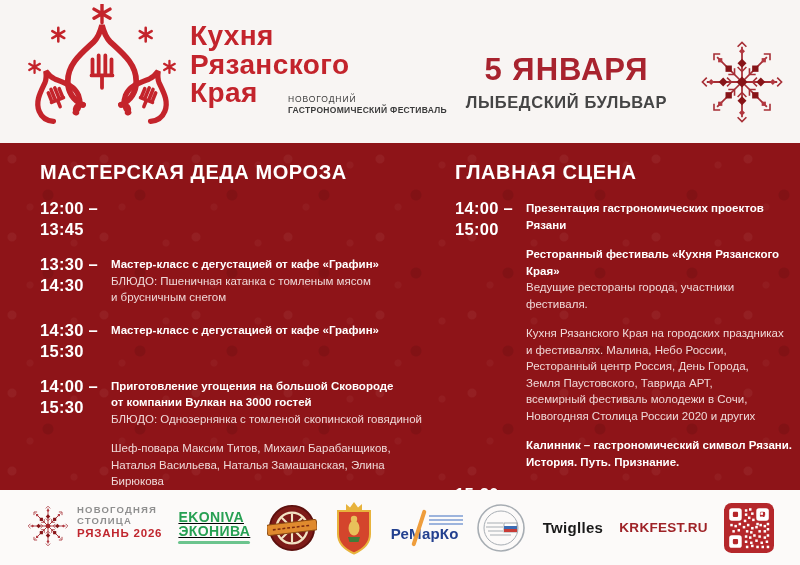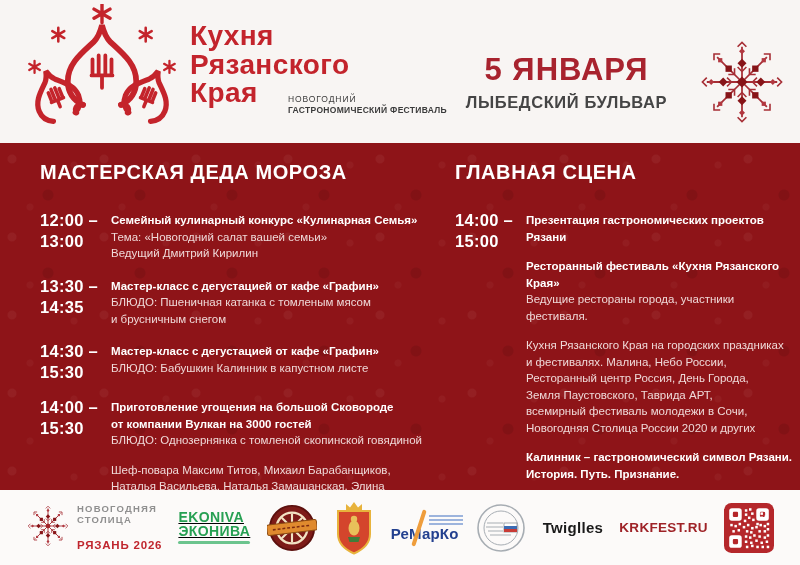--- a/index.html
+++ b/index.html
@@ -26,36 +26,36 @@
         background-image:
           radial-gradient(circle at 12px 16px, rgba(255,226,214,.055) 4px, transparent 5px),
           radial-gradient(circle at 48px 52px, rgba(40,0,0,.12) 5px, transparent 6px),
           radial-gradient(circle at 74px 22px, rgba(255,226,214,.045) 3px, transparent 4px),
           radial-gradient(circle at 30px 64px, rgba(255,226,214,.04) 3px, transparent 4px);
         background-size:92px 78px;}
   .columns{display:flex;padding:17px 0 0 40px;box-sizing:border-box;}
   .col-left{width:400px;flex:none;}
   .col-right{width:340px;flex:none;margin-left:15px;}
   .col-heading{color:#ffffff;font-weight:bold;font-size:20px;letter-spacing:.6px;line-height:24px;margin-bottom:6px;}
-  .events{margin-top:26px;}
+  .events{margin-top:14px;}
   .event{display:flex;margin-bottom:14px;}
   .event-time{flex:none;width:62px;color:#ffffff;font-weight:bold;font-size:16.5px;line-height:21px;letter-spacing:.3px;}
   .event-lines{margin-left:9px;font-size:11.5px;line-height:16.5px;padding-top:2px;}
   .line.bold{color:#ffffff;font-weight:bold;}
   .line.regular{color:#efd9d8;}
   .line.gap{margin-top:13px;}
 
   
   .footer{position:absolute;left:0;bottom:0;width:100%;height:75px;background:#fcfaf9;
           display:flex;align-items:center;justify-content:space-between;
           padding:0 26px;box-sizing:border-box;}
-  .f-logo{display:flex;align-items:center;}
+  .f-logo{display:flex;}
   .ns-text{margin-left:7px;}
   .ns-text .g{color:#8f8f8f;font-weight:bold;font-size:9.5px;line-height:11px;letter-spacing:1.2px;}
-  .ns-text .r{color:#c0262e;font-weight:bold;font-size:11.5px;line-height:13px;letter-spacing:.8px;margin-top:14px;}
+  .ns-text .r{color:#c0262e;font-weight:bold;font-size:11.5px;line-height:13px;letter-spacing:.8px;margin-top:1px;}
   .f-ekoniva{text-align:left;text-decoration:underline;}
   .ek-l{color:#27a053;font-weight:bold;font-size:14px;line-height:13.5px;letter-spacing:.4px;}
   .ek-tag{height:3px;background:#6cc48e;border-radius:1.5px;margin-top:3px;width:72px;}
   .f-remarko{position:relative;padding-top:12px;}
   .rm-text{color:#23408f;font-weight:bold;font-size:15px;letter-spacing:.2px;}
   .rm-slash{position:absolute;left:26px;top:-4px;width:4px;height:38px;background:#ef9d3c;
             transform:rotate(18deg);border-radius:2px;}
   .rm-tiny{position:absolute;top:2px;left:38px;}
   .rm-tiny i{display:block;width:34px;height:2px;background:#9db4dd;margin-bottom:2px;}
   .f-twiglles{color:#1a1a1a;font-weight:bold;font-size:15px;letter-spacing:.3px;}
@@ -179,49 +179,43 @@
   <div class="main">
     <div class="columns">
 
       <div class="col-left">
         <div class="col-heading">МАСТЕРСКАЯ ДЕДА МОРОЗА</div>
         <div class="events">
 
             <div class="event">
               <div class="event-time">
                 <div>12:00 –</div>
-                <div>13:00</div>
-              </div>
-              <div class="event-lines">
-                <div class="line bold">Семейный кулинарный конкурс «Кулинарная Семья»</div>
-                <div class="line regular">Тема: «Новогодний салат вашей семьи»</div>
-                <div class="line regular">Ведущий Дмитрий Кирилин</div>
+                <div>13:45</div>
               </div>
             </div>
 
             <div class="event">
               <div class="event-time">
                 <div>13:30 –</div>
-                <div>14:35</div>
+                <div>14:30</div>
               </div>
               <div class="event-lines">
                 <div class="line bold">Мастер-класс с дегустацией от кафе «Графин»</div>
                 <div class="line regular">БЛЮДО: Пшеничная катанка с томленым мясом</div>
                 <div class="line regular">и брусничным снегом</div>
               </div>
             </div>
 
             <div class="event">
               <div class="event-time">
                 <div>14:30 –</div>
                 <div>15:30</div>
               </div>
               <div class="event-lines">
                 <div class="line bold">Мастер-класс с дегустацией от кафе «Графин»</div>
-                <div class="line regular">БЛЮДО: Бабушкин Калинник в капустном листе</div>
               </div>
             </div>
 
             <div class="event">
               <div class="event-time">
                 <div>14:00 –</div>
                 <div>15:30</div>
               </div>
               <div class="event-lines">
                 <div class="line bold">Приготовление угощения на большой Сковороде</div>

